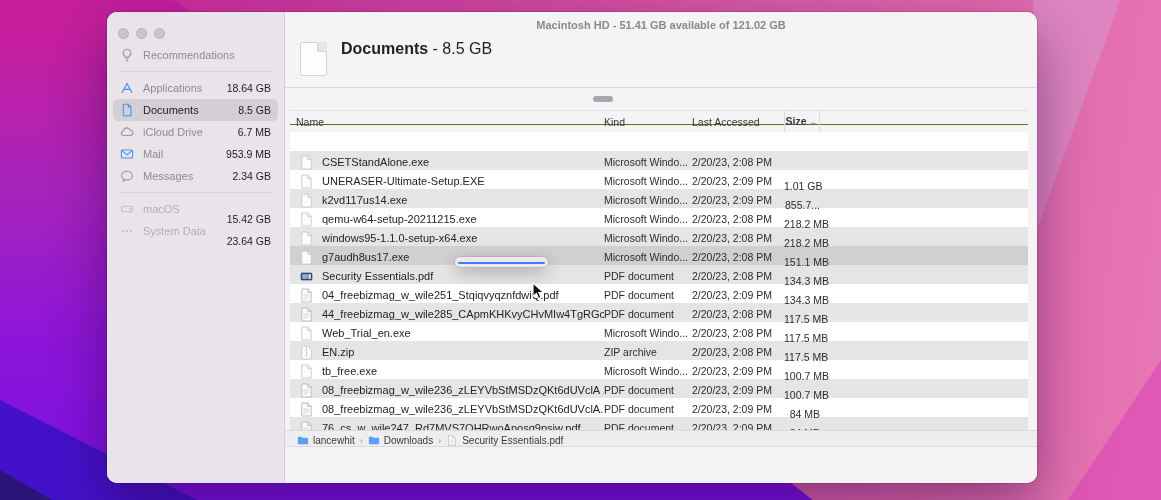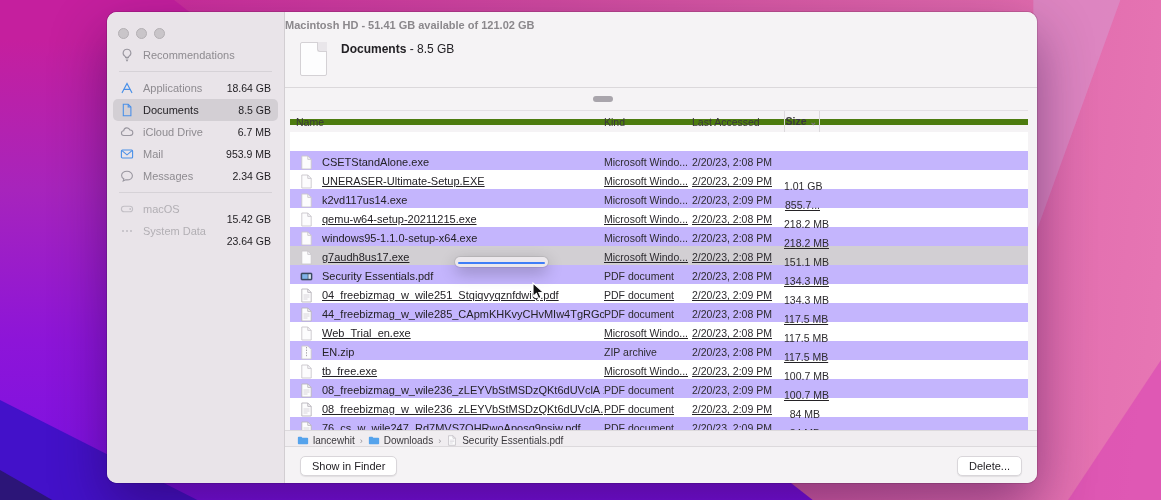--- a/index.html
+++ b/index.html
@@ -36,54 +36,54 @@
   .side-item.divider-after { margin-bottom:11px; }
   .side-item.divider-after::after { content:""; position:absolute; left:6px; right:6px; bottom:-6px;
                height:1px; background:#d6d2d7; }
   .sicon { width:15px; height:14px; margin-right:8px; flex:none; display:inline-block; }
   .sicon svg { width:14px; height:14px; display:block; }
   .slabel { flex:1; white-space:nowrap; overflow:hidden; }
   .ssize { font-size:10.5px; color:#232125; white-space:nowrap; }
 
   
   .main { position:relative; flex:1; background:#f5f3f5; }
-  .titlebar { position:absolute; top:7px; left:0; right:0; 
+  .titlebar { position:absolute; top:7px; left:0; right:0; text-align:center;
               font-size:11px; font-weight:bold; color:#8b888c; }
 
   .header { position:absolute; top:18px; left:0; right:0; height:58px;
             border-bottom:1px solid #dbd8db; display:flex; align-items:center; padding-left:15px; }
   .page-icon { width:27px; height:34px; background:#fdfdfe; border:1px solid #d4d1d5; border-radius:2px;
                position:relative; margin-right:14px; flex:none; }
   .page-icon::after { content:""; position:absolute; top:-1px; right:-1px; width:9px; height:9px;
                background:#e9e6ea; border-left:1px solid #d4d1d5; border-bottom:1px solid #d4d1d5;
                border-bottom-left-radius:3px; }
-  .htitle { font-size:12px; color:#242226; margin-bottom:20px; }
+  .htitle { font-size:16px; color:#242226; margin-bottom:20px; }
   .htitle b { font-weight:bold; }
   .hsub { font-size:10px; color:#403e42; }
 
   
   .tabs { position:absolute; top:76px; left:0; right:0; height:22px;
           display:flex; justify-content:center; align-items:center; gap:9px; }
   .tab { font-size:11px; color:#242226; padding:3px 10px; border-radius:5px; white-space:nowrap; }
   .tab.selected { background:#a9a5ac; color:#fdfcfd; }
 
   
   .grid-cols { display:grid; grid-template-columns:26px 282px 88px 92px 36px auto; align-items:center; padding-left:6px; }
   .thead { position:absolute; top:98px; left:5px; width:738px; height:15px;
-           border-top:1px solid #e4e1e4; border-bottom:6px solid #4d7c0f;
+           border-top:1px solid #e4e1e4; border-bottom:1px solid #4d7c0f;
            font-size:10.5px; color:#39373a; }
   .th-name { grid-column:1/3; }
   .th-size { text-align:right; border-left:1px solid #dcd9dc; border-right:1px solid #dcd9dc;
              height:21px; line-height:21px; padding-right:2px; font-weight:bold; }
   .th-size .chev { color:#7a777b; font-size:9px; }
 
   .list { position:absolute; top:120px; left:5px; width:738px; height:298px;
           overflow:hidden; padding-top:0; background:#ffffff; }
   .row { height:19px; font-size:11px; color:#242226; background:#fff; }
-  .row.alt { background:#c4b5fd;text-decoration:underline; }
+  .row.alt { background:#e5e5e5; }
   .row.selected { background:#d2cfd3; }
   .ricon { width:13px; height:15px; margin-left:4px; display:block; }
   .ricon svg { width:13px; height:15px; display:block; }
   .rname { white-space:nowrap; overflow:hidden; }
   .rkind, .rdate { font-size:10.5px; color:#2e2c30; white-space:nowrap; }
   .rsize { font-size:10.5px; color:#2e2c30; text-align:right; white-space:nowrap;margin-top:48px; }
 
   
   .menu { position:absolute; left:170px; top:245px; width:93px; background:#ece8ec;
           border-radius:6px; padding:3px; box-shadow:0 5px 16px rgba(0,0,0,.3), 0 0 0 1px rgba(0,0,0,.07);
@@ -496,19 +496,15 @@
                 <path d="M1.8 1h6L11.2 4.4V14H1.8z" fill="#fcfcfd" stroke="#b9b6bc" stroke-width=".9"></path>
                 <path d="M7.8 1v3.4h3.4" fill="none" stroke="#b9b6bc" stroke-width=".9"></path>
                 <path d="M3.5 7h6M3.5 9h6M3.5 11h4" stroke="#cfccd2" stroke-width=".8"></path>
               </svg>
             </span>
             <span>Security Essentials.pdf</span>
 
           </span>
         </div>
 
-      <div class="footer">
-        <button class="btn btn-left">Show in Finder</button>
-        <button class="btn btn-right">Delete...</button>
-      </div>
     </div>
   </div>
 </div>
 
 </body></html>

